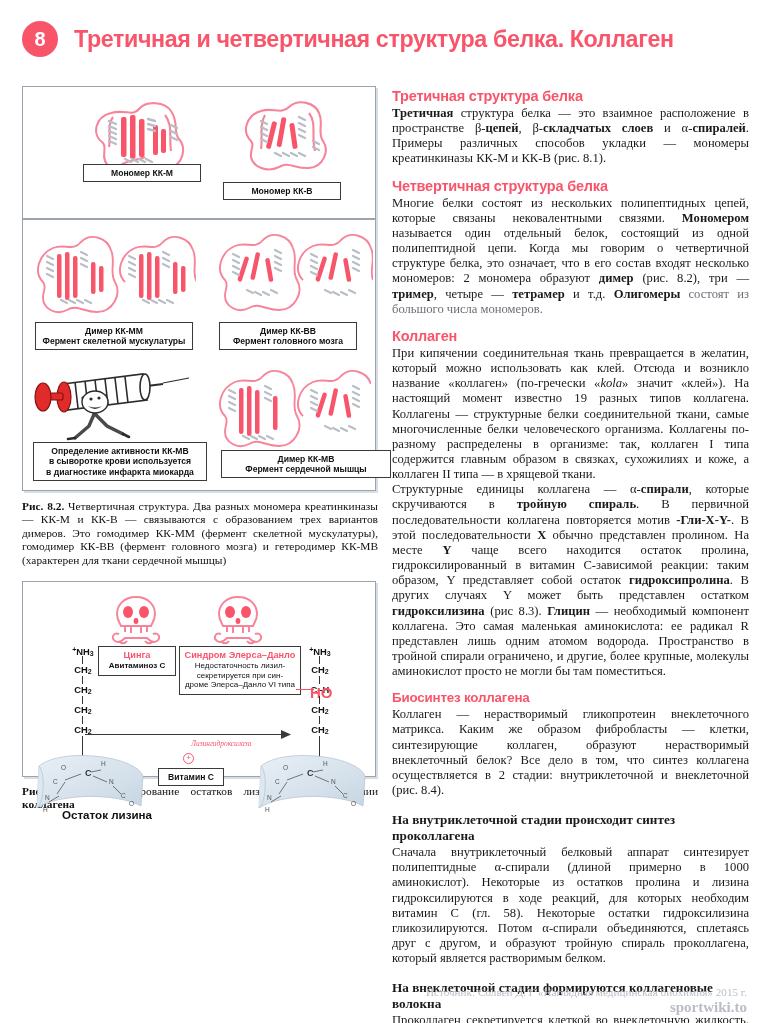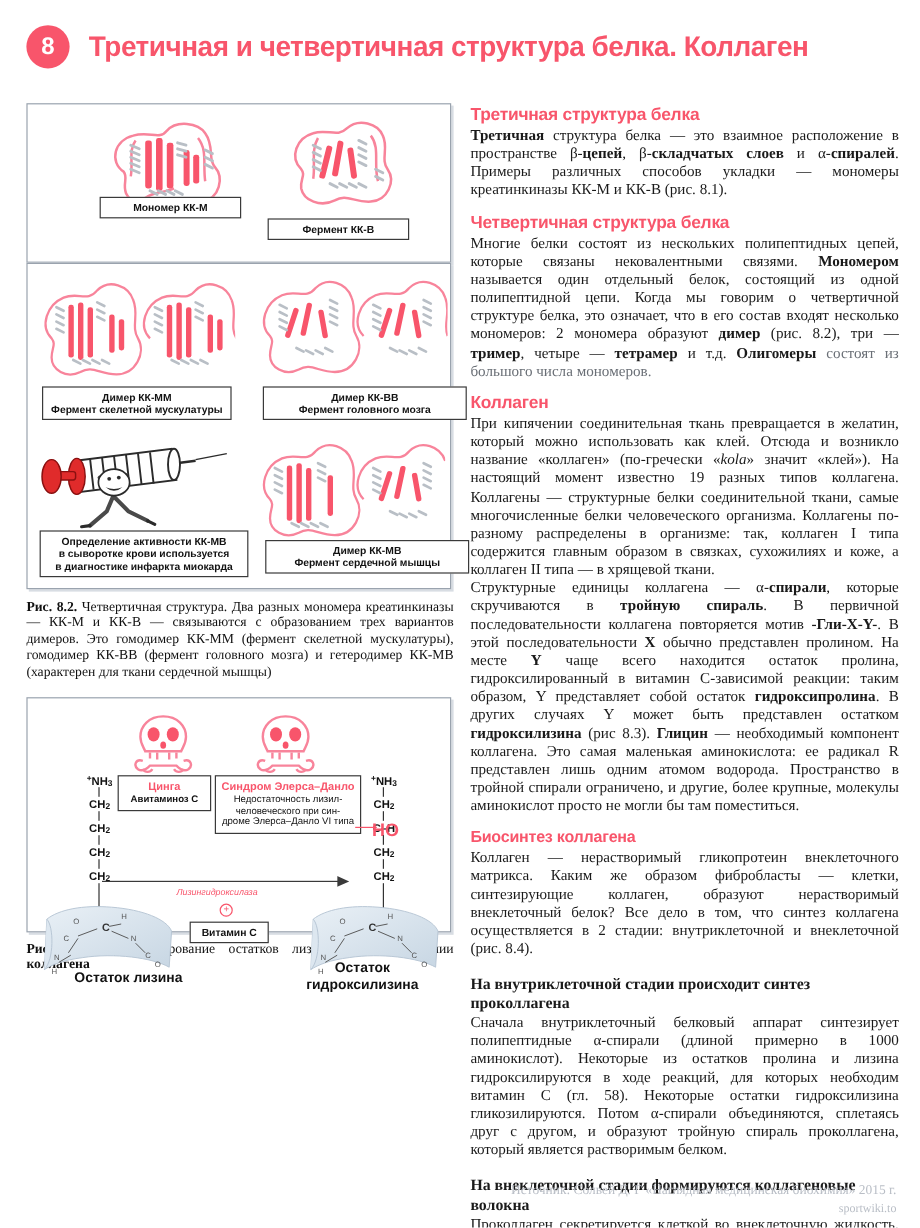--- a/index.html
+++ b/index.html
@@ -113,21 +113,21 @@
   .footer{
     position:absolute;left:0;bottom:8px;width:767px;
     font-family:"Liberation Serif", serif;
     color:#b9bec6;
     font-size:11.2px;
     text-align:right;
     padding-right:20px;
     box-sizing:border-box;
     line-height:15px;
   }
-  .footer .fline2{font-family:"Liberation Serif", serif;font-size:10px;}
+  .footer .fline2{font-family:"Liberation Serif", serif;font-size:15px;font-weight:bold;}
 
   
   .protein{position:absolute;}
 
   
   .chem{
     position:absolute;
     font-family:"Liberation Sans", sans-serif;
     font-weight:bold;
     font-size:9.4px;
@@ -135,25 +135,26 @@
     text-align:center;
     line-height:11px;
   }
   .chem .sub{font-size:7px;vertical-align:-0.18em;}
   .chem .sup{font-size:7px;vertical-align:0.42em;}
   .bondv{
     position:absolute;width:1.3px;background:#333;
   }
   .enzlabel{
     position:absolute;
-    font-family:Liberation Sans, sans-serif;
+    font-family:Liberation Serif, serif;
     font-style:italic;
     font-size:7.4px;
     color:#f8556b;
     white-space:nowrap;
+    margin-left:44px;
   }
   .residue-label{
     position:absolute;
     font-family:"Liberation Sans", sans-serif;
     font-weight:bold;
     font-size:11.6px;
     color:#111;
     text-align:center;
     line-height:13.5px;
   }
@@ -222,21 +223,21 @@
           <path d="M64 22 l6 3 M64 28 l6 3 M64 34 l6 3 M64 40 l6 3"></path>
           <path d="M40 58 l6 3 M48 58 l6 3 M56 58 l6 3 M64 58 l6 3"></path>
           <path d="M78 46 l6 3 M78 52 l6 3"></path>
         </g>
       </svg>
 
       <div class="lblbox" style="left:60px;top:77px;width:118px;">
         <div>Мономер КК-М</div>
       </div>
       <div class="lblbox" style="left:200px;top:95px;width:118px;">
-        <div>Фермент КК-В</div>
+        <div>Мономер КК-В</div>
       </div>
     </div>
 
 
     <div class="figbox" style="width:354px;height:272px;">
 
       <svg class="protein" style="left:8px;top:10px;" width="165" height="90" viewBox="0 0 165 90">
         <g fill="none" stroke="#f8849b" stroke-width="1.9">
           <path d="M12 52 C2 42 8 24 22 18 C34 13 42 22 50 12 C60 2 76 8 80 20 C85 32 78 42 84 52 C91 64 82 82 66 82 C52 82 46 74 36 80 C24 86 12 78 12 68 C12 60 16 57 12 52 Z"></path>
           <path d="M94 52 C84 42 90 24 104 18 C116 13 124 22 132 12 C142 2 158 8 162 20"></path>
@@ -284,21 +285,21 @@
           <path d="M96 24 l6 3 M96 30 l6 3 M96 36 l6 3 M96 42 l6 3"></path>
           <path d="M138 20 l6 3 M138 26 l6 3 M138 32 l6 3 M138 38 l6 3"></path>
           <path d="M110 60 l6 3 M118 62 l6 3 M126 62 l6 3 M134 60 l6 3"></path>
         </g>
       </svg>
 
       <div class="lblbox" style="left:12px;top:102px;width:158px;">
         <div>Димер КК-ММ</div>
         <div>Фермент скелетной мускулатуры</div>
       </div>
-      <div class="lblbox" style="left:196px;top:102px;width:170px;">
+      <div class="lblbox" style="left:196px;top:102px;width:138px;">
         <div>Димер КК-ВВ</div>
         <div>Фермент головного мозга</div>
       </div>
 
       <svg class="protein" style="left:8px;top:148px;" width="160" height="80" viewBox="0 0 160 80">
         <g stroke="#2b2b2b" stroke-width="1.6" fill="none">
 
           <path d="M32 16 L112 6 L116 32 L36 42 Z" fill="#ffffff"></path>
 
           <path d="M44 14 L47 40 M54 13 L57 39 M64 12 L67 38 M74 11 L77 37 M84 10 L87 36 M94 9 L97 35"></path>
@@ -405,21 +406,21 @@
 
       <div style="position:absolute;left:75px;top:64px;width:78px;border:1px solid #3a3a3a;background:#fff;text-align:center;padding:3px 2px 4px;box-sizing:border-box;">
         <div style="color:#f8556b;font-family:'Liberation Sans',sans-serif;font-weight:bold;font-size:9.2px;line-height:11px;">Цинга</div>
         <div style="font-family:'Liberation Sans',sans-serif;font-weight:bold;font-size:8px;line-height:10px;color:#111;">Авитаминоз С</div>
       </div>
 
       <div style="position:absolute;left:156px;top:64px;width:122px;border:1px solid #3a3a3a;background:#fff;text-align:center;padding:3px 3px 4px;box-sizing:border-box;">
         <div style="color:#f8556b;font-family:'Liberation Sans',sans-serif;font-weight:bold;font-size:9.2px;line-height:11px;">Синдром Элерса–Данло</div>
         <div style="font-family:'Liberation Sans',sans-serif;font-weight:normal;font-size:8px;line-height:9.6px;color:#111;">
           <div>Недостаточность лизил-</div>
-          <div>человеческого при син-</div>
+          <div>секретируется при син-</div>
           <div>дроме Элерса–Данло VI типа</div>
         </div>
       </div>
 
       <div style="position:absolute;left:28px;top:62px;width:64px;">
         <div class="chem" style="left:0;top:0;width:64px;">
           <span class="sup">+</span>NH<span class="sub">3</span>
         </div>
         <div class="bondv" style="left:31px;top:12px;height:8px;"></div>
         <div class="chem" style="left:0;top:20px;width:64px;">CH<span class="sub">2</span></div>
@@ -509,24 +510,20 @@
         </g>
         <g stroke="#555" stroke-width="0.8" fill="none">
           <path d="M46 24 L30 30 M30 32 L22 44 M24 46 L14 52"></path>
           <path d="M56 22 L66 20 M58 26 L72 32 M78 36 L86 44"></path>
         </g>
       </svg>
 
       <div class="residue-label" style="left:14px;top:226px;width:140px;text-align:center;">
         <div>Остаток лизина</div>
       </div>
-      <div class="residue-label" style="left:212px;top:218px;width:134px;">
-        <div>Остаток</div>
-        <div>гидроксилизина</div>
-      </div>
     </div>
 
     <div class="figcaption" style="margin-top:8px;">
       <b>Рис. 8.3.</b><span> Гидроксилирование остатков лизина при образовании </span><b>коллагена</b>
     </div>
 
   </div>
 
   <div class="col-right">
 

